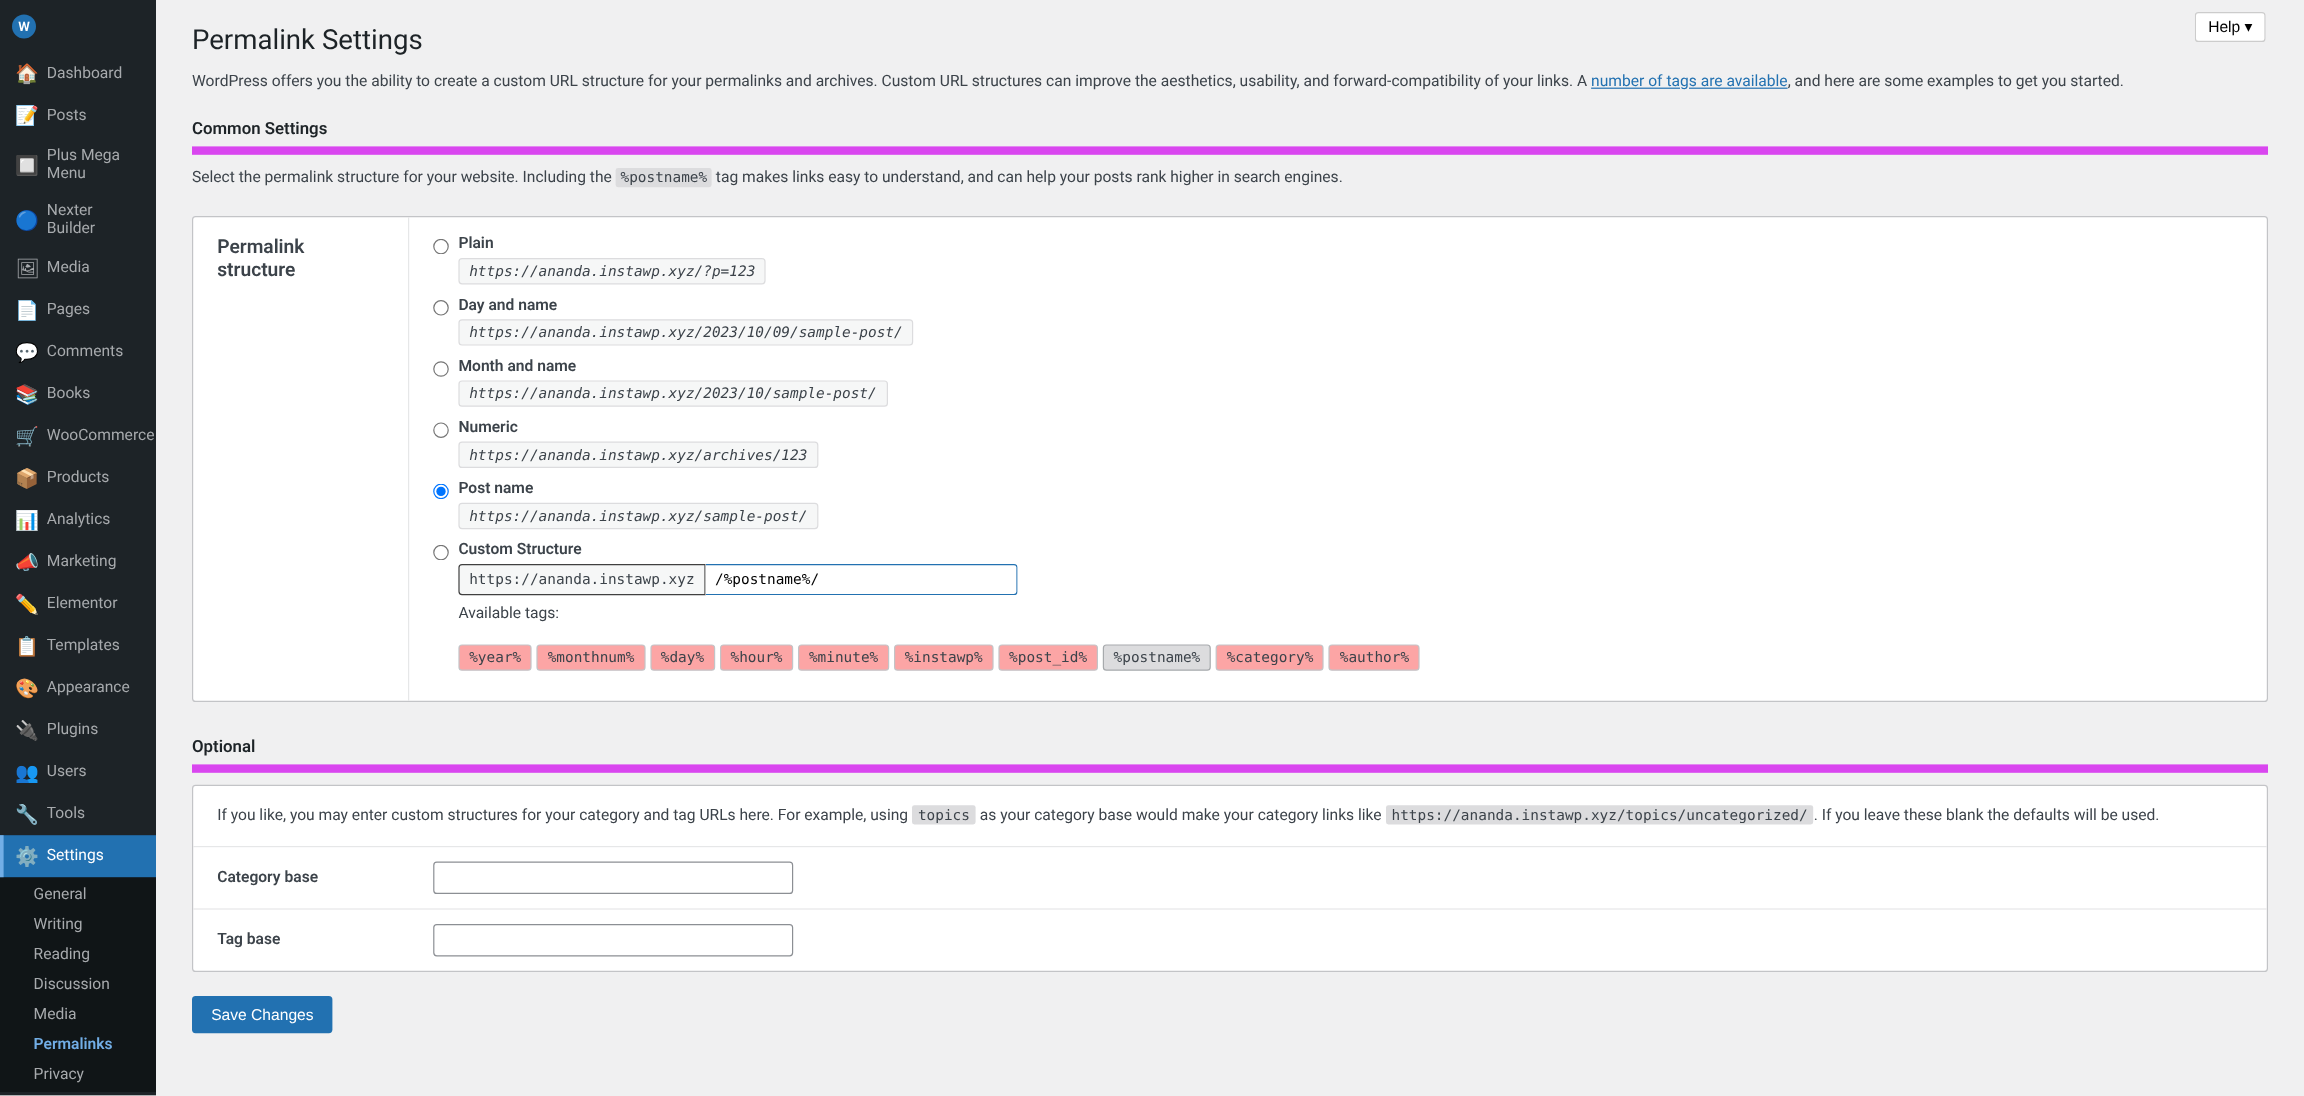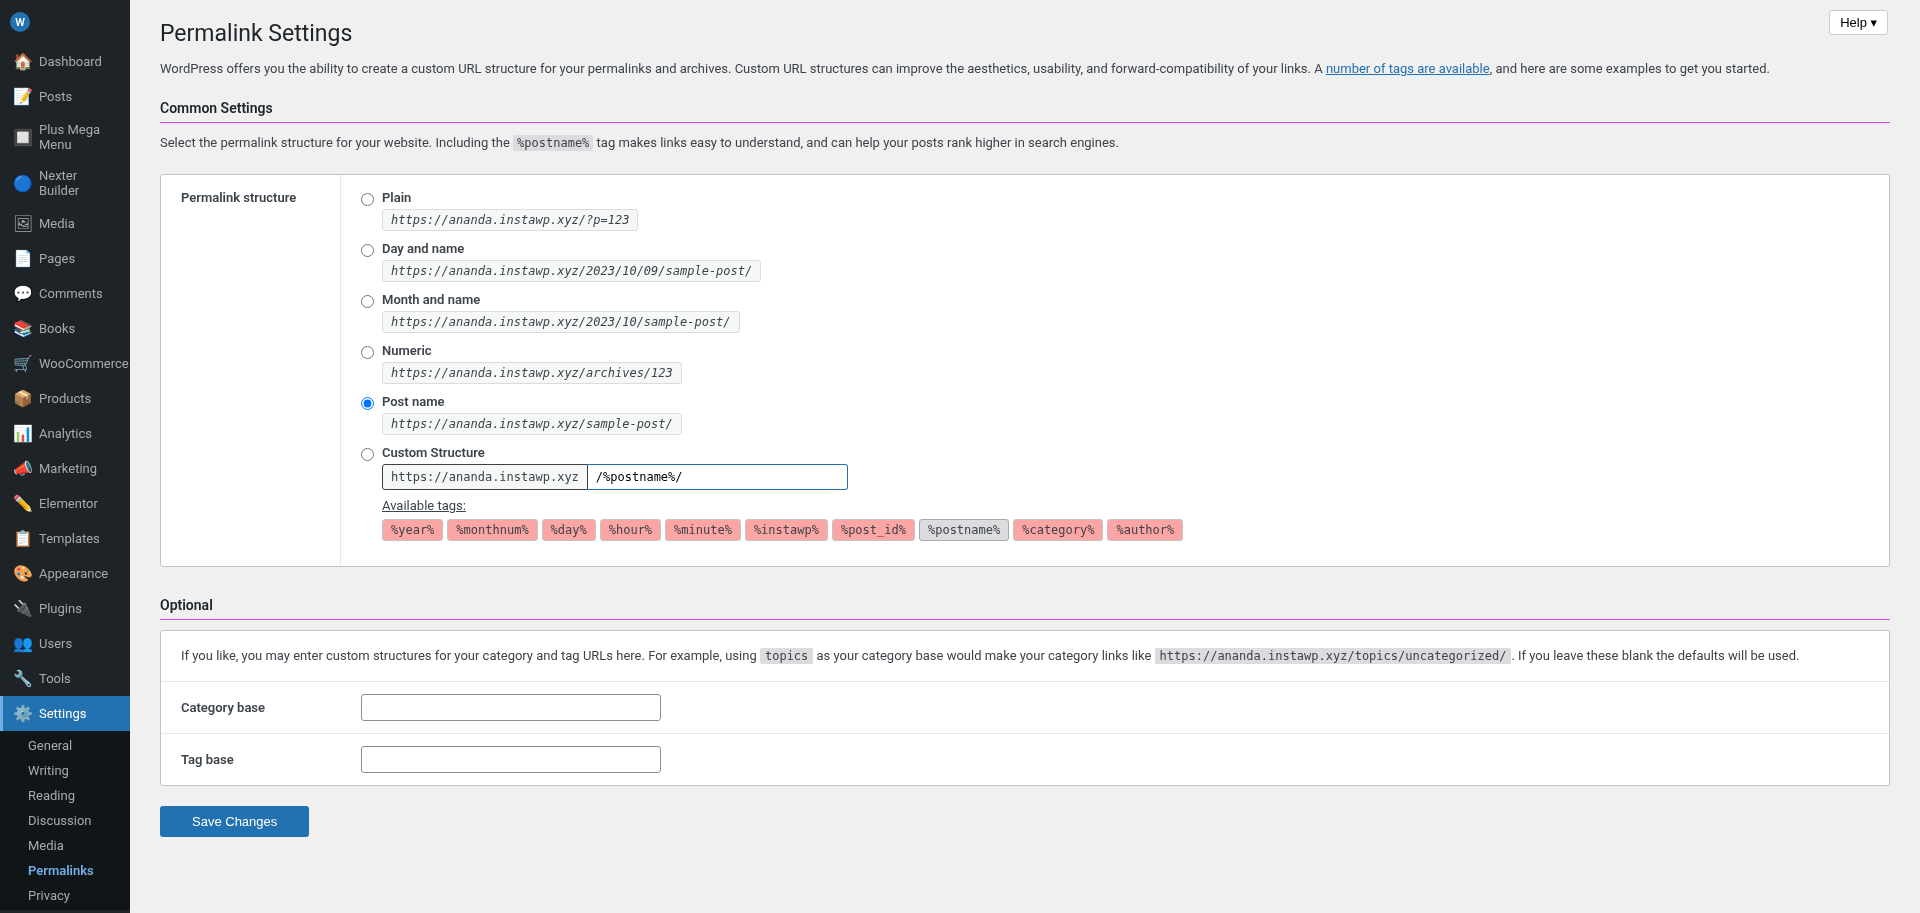--- a/index.html
+++ b/index.html
@@ -85,21 +85,21 @@
       line-height: 1.6;
     }
     .intro-text a { color: #2271b1; text-decoration: underline; }
 
     .section-title {
       font-size: 14px;
       font-weight: 600;
       color: #1d2327;
       margin-bottom: 10px;
       padding-bottom: 6px;
-      border-bottom: 1px solid #d946ef;
+      border-bottom: 7px solid #d946ef;
     }
 
     .hint-text {
       font-size: 13px;
       color: #3c434a;
       margin-bottom: 20px;
       line-height: 1.6;
     }
     .hint-text code {
       background: #dcdcde;
@@ -149,23 +149,22 @@
       border: 1px solid #2271b1;
       border-left: none;
       padding: 5px 8px;
       width: 260px;
       border-radius: 0 3px 3px 0;
       outline: none;
     }
 
     .available-tags-label {
       font-size: 13px;
-      margin-bottom: 6px;
-      color: #3c434a;
-      text-decoration: underline;
+      margin-bottom: 18px;
+      color: #3c434a;
     }
     .tags-list { display: flex; flex-wrap: wrap; gap: 4px; }
     .tag-btn {
       background: #fca5a5;
       border: 1px solid #c3c4c7;
       padding: 3px 8px;
       font-size: 12px;
       font-family: monospace;
       border-radius: 3px;
       cursor: pointer;
@@ -212,21 +211,21 @@
       font-size: 13px;
       border-radius: 3px;
       width: 300px;
     }
 
     
     .save-btn {
       background: #2271b1;
       color: #fff;
       border: none;
-      padding: 8px 32px;
+      padding: 8px 16px;
       font-size: 13px;
       border-radius: 3px;
       cursor: pointer;
       margin-top: 20px;
     }
   </style>
 </head>
 <body>
 
 <button class="help-btn">Help ▾</button>
@@ -335,21 +334,21 @@
     <span>WordPress offers you the ability to create a custom URL structure for your permalinks and archives. Custom URL structures can improve the aesthetics, usability, and forward-compatibility of your links. A </span><a>number of tags are available</a><span>, and here are some examples to get you started.</span>
   </p>
 
   <h2 class="section-title">Common Settings</h2>
 
   <p class="hint-text">
     <span>Select the permalink structure for your website. Including the </span><code>%postname%</code><span> tag makes links easy to understand, and can help your posts rank higher in search engines.</span>
   </p>
 
   <div style="display:flex; background:#fff; border:1px solid #c3c4c7; border-radius:3px; margin-bottom:30px;">
-    <div style="width:180px; flex-shrink:0; padding:15px 20px; font-weight:600; font-size:13px; border-right:1px solid #e6e7e8;">Permalink structure</div>
+    <div style="width:180px; flex-shrink:0; padding:15px 20px; font-weight:600; font-size:16px; border-right:1px solid #e6e7e8;">Permalink structure</div>
     <div style="flex:1; padding:15px 20px;" id="permalink-options">
 
     <div class="radio-option">
       <input type="radio" name="permalink" id="perm-plain" style="">
       <div>
         <div class="radio-label">Plain</div>
         <span class="radio-url">https://ananda.instawp.xyz/?p=123</span>
       </div>
     </div>
         <div class="radio-option">

